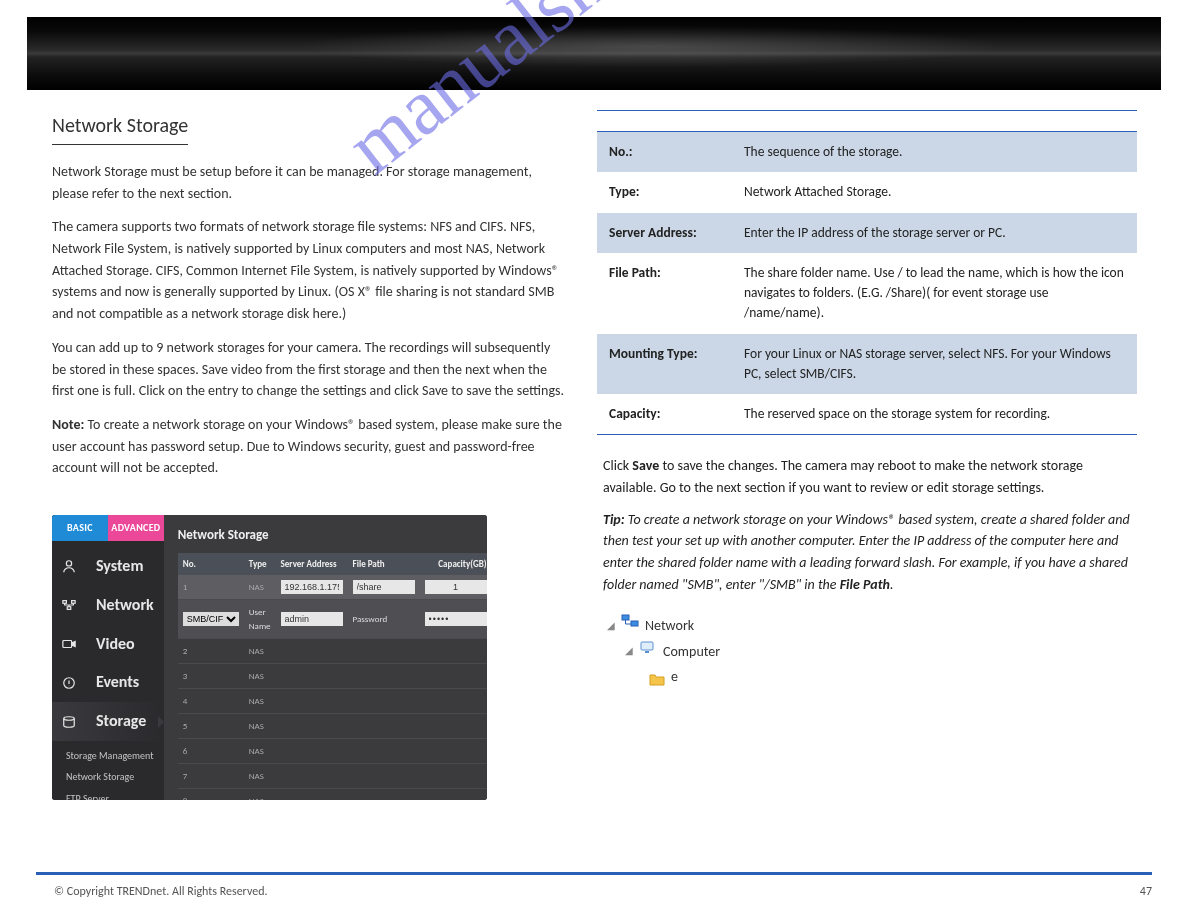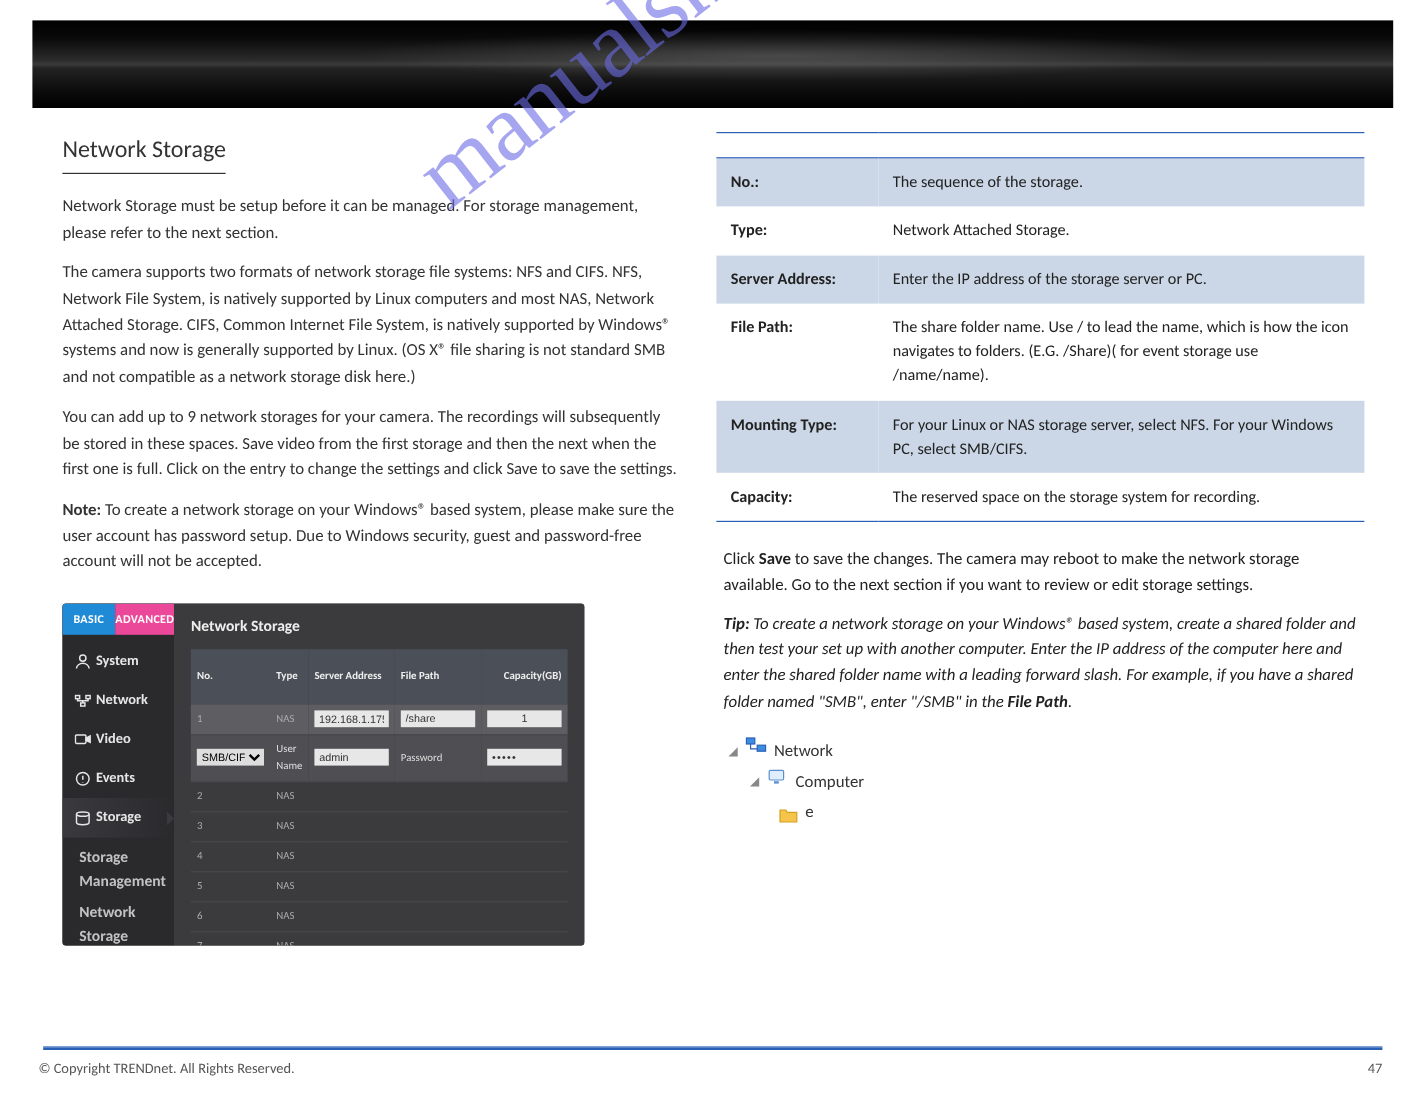--- a/index.html
+++ b/index.html
@@ -14,42 +14,42 @@
     content: ""; position: absolute; top: 0; left: 20%; right: 10%; height: 100%;
     background: radial-gradient(ellipse 500px 30px at 50% 40%, rgba(180,180,180,0.25), transparent 70%);
   }
   .content { display: flex; margin-top: 20px; gap: 30px; }
   .col-left { width: 540px; padding-left: 25px; font-size: 14px; line-height: 1.55; color: #333; }
   .col-right { width: 540px; font-size: 13px; }
   h2.section-title { font-size: 20px; font-weight: 400; color: #333; border-bottom: 1px solid #333; display: inline-block; padding-bottom: 3px; margin-bottom: 16px; }
   .intro p { margin-bottom: 12px; }
   .note-title { font-weight: bold; margin-top: 14px; }
   .storage-ui {
-    margin-top: 24px; width: 435px; height: 285px;
+    margin-top: 36px; width: 435px; height: 285px;
     background: #2f2f32; border-radius: 3px; overflow: hidden; font-size: 10px; color: #bbb;
     display: flex; flex-direction: column;
   }
   .ui-body { flex: 1; display: flex; }
   .ui-sidebar { width: 114px; background: #2a2a2d; display: flex; flex-direction: column; }
   .ui-tabs { display: flex; height: 26px; }
   .ui-tab { flex: 1; text-align: center; line-height: 26px; font-weight: bold; font-size: 10px; letter-spacing: 0.3px; }
   .ui-tab.basic { background: #1f8bd6; color: #fff; }
   .ui-tab.adv { background: #ec4899; color: #fff; }
   .ui-nav { padding: 6px 0; }
-  .ui-nav-item { display: flex; align-items: center; gap: 4px; padding: 7px 10px; color: #e6e6e6; font-size: 12px; font-weight: bold; }
+  .ui-nav-item { display: flex; align-items: center; gap: 20px; padding: 7px 10px; color: #e6e6e6; font-size: 16px; font-weight: bold; }
   .ui-nav-item .ico { width: 14px; height: 14px; display: inline-flex; align-items: center; justify-content: center; }
   .ui-nav-item svg { width: 14px; height: 14px; stroke: #e6e6e6; fill: none; stroke-width: 1.4; }
   .ui-nav-item.active { background: linear-gradient(to right, #3a3a3e, #2a2a2d); position: relative; }
   .ui-nav-item.active::after { content: ""; position: absolute; right: -6px; top: 50%; transform: translateY(-50%); border: 6px solid transparent; border-left-color: #3a3a3e; }
-  .ui-subnav { padding: 4px 4px 4px 14px; font-size: 13px; color: #c2c2c2; font-weight: bold; }
+  .ui-subnav { padding: 4px 4px 4px 14px; font-size: 10px; color: #c2c2c2; }
   .ui-subnav div { padding: 3px 0; }
   .ui-main { flex: 1; background: #3b3b3e; padding: 10px 14px; position: relative; }
   .ui-main h3 { color: #eee; font-size: 13px; font-weight: bold; margin-bottom: 8px; }
   .ns-table { width: 100%; border-collapse: collapse; font-size: 9px; }
-  .ns-table thead th { background: #4b5058; color: #eee; font-weight: bold; padding: 16px 5px; text-align: left; }
+  .ns-table thead th { background: #4b5058; color: #eee; font-weight: bold; padding: 4px 5px; text-align: left; }
   .ns-table thead th.cap { text-align: right; }
   .ns-table tbody td { padding: 5px 5px; border-bottom: 1px solid #4a4a4d; color: #aaa; vertical-align: middle; }
   .ns-table tbody tr:first-child { background: #5e5e62; }
   .ns-table input[type=text] {
     background: #e7e7e7; border: none; color: #333; font-size: 9px; padding: 2px 4px; width: 62px;
   }
   .ns-table .fp { width: 48px; }
   .ns-table .capin { width: 14px; text-align: center; }
   .ns-row2 td { background: #4f4f53; }
   .ns-row2 select { background: #ddd; border: none; font-size: 9px; width: 56px; height: 14px; }
@@ -73,21 +73,21 @@
   .folder-icon { width: 16px; height: 14px; display: inline-block; }
   .folder-icon svg { width: 100%; height: 100%; }
   .net-icon svg, .comp-icon svg { width: 18px; height: 16px; }
 
   .watermark {
     position: absolute; left: 330px; top: 120px; font-size: 80px; color: #6b6ce5;
     transform: rotate(-38deg); transform-origin: left top; opacity: 0.6; pointer-events: none;
     font-family: Georgia, serif; letter-spacing: -1px; white-space: nowrap; z-index: 50;
   }
   .footer-rule { position: absolute; bottom: 43px; left: 36px; right: 36px; height: 2px; border-bottom: 2px solid #2a5fb6; border-top: 1px solid #2a5fb6; }
-  .footer { position: absolute; bottom: 20px; left: 32px; right: 36px; display: flex; justify-content: space-between; font-size: 12px; color: #555; }
+  .footer { position: absolute; bottom: 20px; left: 54px; right: 36px; display: flex; justify-content: space-between; font-size: 12px; color: #555; }
 </style>
 </head>
 <body>
 
 <div class="page">
   <div class="top-banner"></div>
 
   <div class="content">
 
     <div class="col-left">

